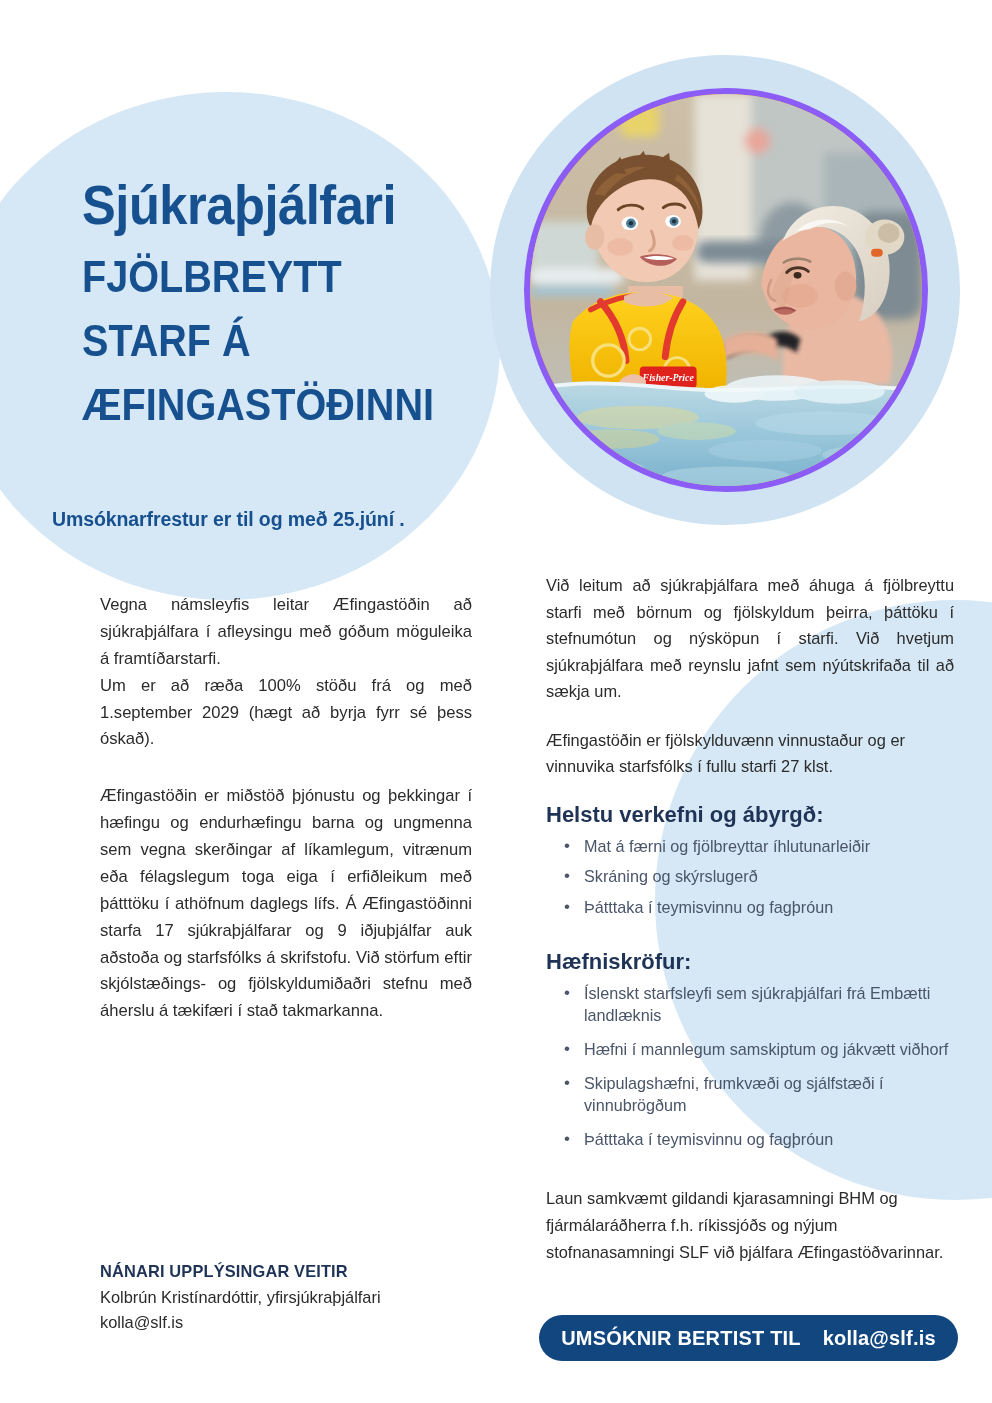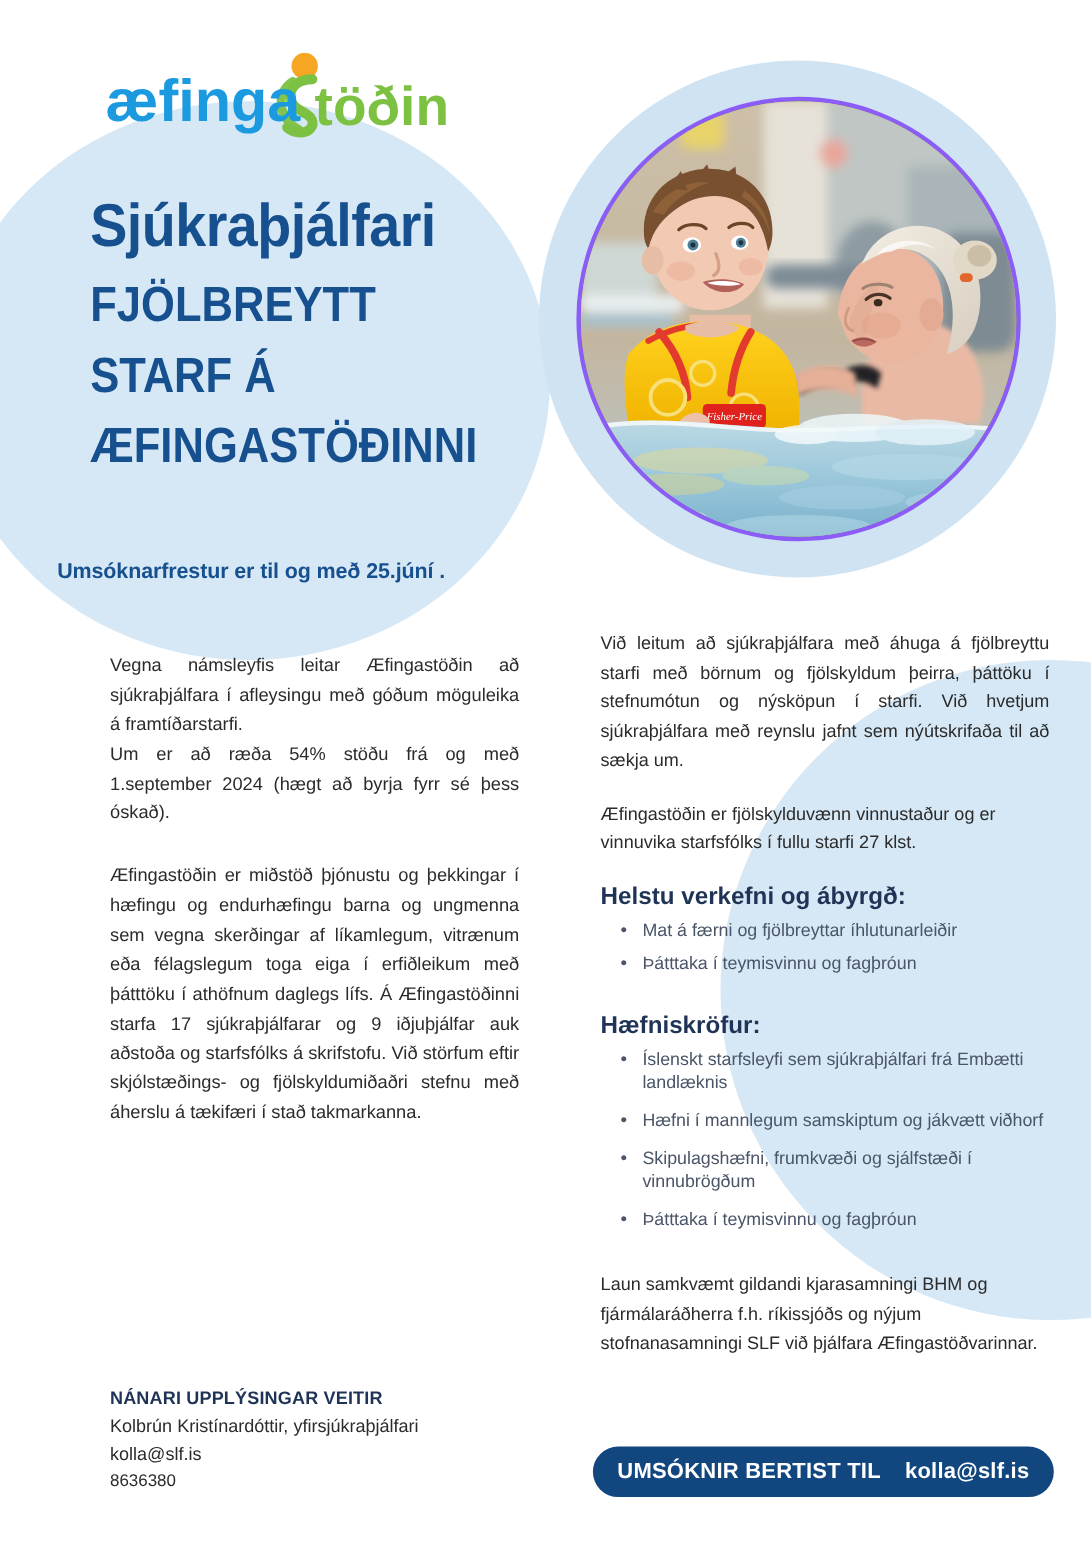--- a/index.html
+++ b/index.html
@@ -52,23 +52,24 @@
     z-index: 1;
   }
   #photo-circle {
     position: absolute;
     left: 524px;
     top: 88px;
     width: 404px;
     height: 404px;
     border-radius: 50%;
     overflow: hidden;
-    background: #84cc16;
-    border: 4px solid #8b5cf6;
+    background: #f97316;
+    border: 6px solid #8b5cf6;
     z-index: 2;
+    font-weight: bold;
   }
   #photo-circle svg { display: block; width: 100%; height: 100%; }
 
   
   #logo {
     position: absolute;
     left: 96px;
     top: 48px;
     width: 340px;
     height: 82px;
@@ -409,59 +410,47 @@
           <ellipse cx="300" cy="336" rx="70" ry="12" fill="#bcdcea"></ellipse>
           <ellipse cx="240" cy="364" rx="58" ry="11" fill="#a9d0e4"></ellipse>
           <ellipse cx="350" cy="368" rx="52" ry="10" fill="#b7d7e8"></ellipse>
           <ellipse cx="60" cy="382" rx="56" ry="10" fill="#cfe2ea"></ellipse>
           <ellipse cx="200" cy="390" rx="66" ry="10" fill="#bcd9e8"></ellipse>
         </g>
       </g>
     </svg>
   </div>
 
-  <div id="logo">
-    <svg width="340" height="82" viewBox="0 0 340 82">
-
-      <circle cx="181" cy="12" r="12" fill="#f5a623"></circle>
-
-      <path d="M188 24 C176 24 168 30 168 40 C168 49 177 52 183 56 C189 60 190 66 185 70 C180 74 170 73 165 68" stroke="#7cc142" stroke-width="9" fill="none" stroke-linecap="round"></path>
-      <path d="M170 26 C162 31 158 40 160 50 C162 60 169 66 176 70" stroke="#7cc142" stroke-width="8" fill="none" stroke-linecap="round" opacity="0.95"></path>
-
-      <text x="0" y="62" font-family="'Liberation Sans', sans-serif" font-size="54" font-weight="bold" fill="#1b9ae0">æfinga</text>
-
-      <text x="190" y="66" font-family="'Liberation Sans', sans-serif" font-size="50" font-weight="bold" fill="#7cc142">töðin</text>
-    </svg>
-  </div>
 
   <div id="headline-block">
     <div class="hl-main" id="hl-line1">Sjúkraþjálfari</div>
     <div class="hl-sub">FJÖLBREYTT</div>
     <div class="hl-sub">STARF Á</div>
     <div class="hl-sub">ÆFINGASTÖÐINNI</div>
   </div>
 
   <div id="deadline">Umsóknarfrestur er til og með 25.júní  .</div>
 
   <div id="col-left">
     <p class="body-p">Vegna námsleyfis leitar Æfingastöðin að sjúkraþjálfara í afleysingu með góðum möguleika á framtíðarstarfi.</p>
-    <p class="body-p">Um er að ræða 54% stöðu frá og með 1.september 2024 (hægt að byrja fyrr sé þess óskað).</p>
+    <p class="body-p">Um er að ræða 100% stöðu frá og með 1.september 2029 (hægt að byrja fyrr sé þess óskað).</p>
     <div class="gap-md"></div>
     <p class="body-p">Æfingastöðin er miðstöð þjónustu og þekkingar í hæfingu og endurhæfingu barna og ungmenna sem vegna skerðingar af líkamlegum, vitrænum eða félagslegum toga eiga í erfiðleikum með þátttöku í athöfnum daglegs lífs. Á Æfingastöðinni starfa 17 sjúkraþjálfarar og 9 iðjuþjálfar auk aðstoða og starfsfólks á skrifstofu. Við störfum eftir skjólstæðings- og fjölskyldumiðaðri stefnu með áherslu á tækifæri í stað takmarkanna.</p>
   </div>
 
   <div id="col-right">
     <p class="right-p">Við leitum að sjúkraþjálfara með áhuga á fjölbreyttu starfi með börnum og fjölskyldum þeirra, þáttöku í stefnumótun og nýsköpun í starfi. Við hvetjum sjúkraþjálfara með reynslu jafnt sem nýútskrifaða til að sækja um.</p>
     <div class="gap-sm"></div>
     <p class="right-p noj">Æfingastöðin er fjölskylduvænn vinnustaður og er vinnuvika starfsfólks í fullu starfi 27 klst.</p>
     <div class="gap-sm"></div>
 
     <div class="sec-head">Helstu verkefni og ábyrgð:</div>
     <ul class="bullets" id="tasks-list">
         <li>Mat á færni og fjölbreyttar íhlutunarleiðir</li>
+        <li>Skráning og skýrslugerð</li>
         <li>Þátttaka í teymisvinnu og fagþróun</li>
       </ul>
 
     <div class="gap-sm"></div>
 
     <div class="sec-head">Hæfniskröfur:</div>
     <ul class="bullets tight" id="requirements-list">
         <li>Íslenskt starfsleyfi sem sjúkraþjálfari frá Embætti landlæknis</li>
         <li>Hæfni í mannlegum samskiptum og jákvætt viðhorf</li>
         <li>Skipulagshæfni, frumkvæði og sjálfstæði í vinnubrögðum</li>
@@ -469,21 +458,20 @@
       </ul>
 
     <div class="gap-sm"></div>
     <p class="right-p noj">Laun samkvæmt gildandi kjarasamningi BHM og fjármálaráðherra f.h. ríkissjóðs og nýjum stofnanasamningi SLF við þjálfara Æfingastöðvarinnar.</p>
   </div>
 
   <div id="contact">
     <div id="contact-title">NÁNARI UPPLÝSINGAR VEITIR</div>
     <div class="contact-line">Kolbrún Kristínardóttir, yfirsjúkraþjálfari</div>
     <div class="contact-line">kolla@slf.is</div>
-    <div id="contact-phone">8636380</div>
   </div>
 
   <div id="cta-button">
     <span id="cta-label">UMSÓKNIR BERTIST TIL</span>
     <span id="cta-email">kolla@slf.is</span>
   </div>
 
 </div>
 
 </body></html>

